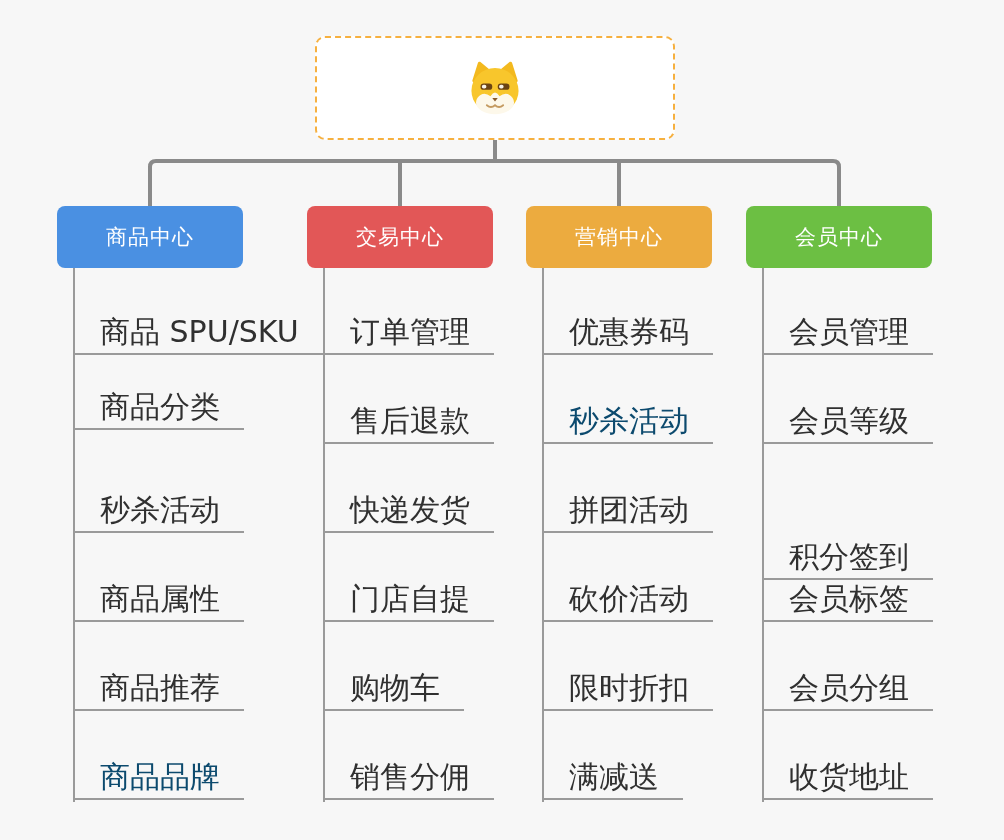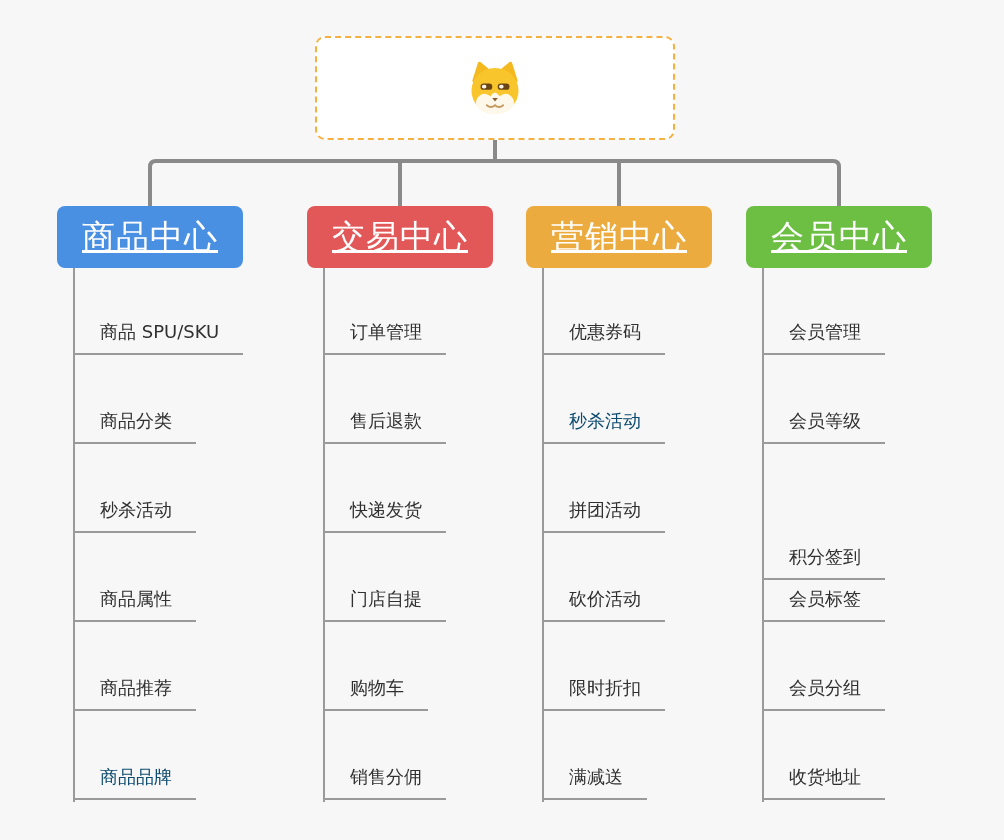--- a/index.html
+++ b/index.html
@@ -14,31 +14,31 @@
     background:#ffffff;border:2px dashed #f6b03f;border-radius:10px;
     display:flex;align-items:center;justify-content:center;gap:16px;
   }
   .root-title{font-size:40px;letter-spacing:2px;}
   .dog-icon{width:58px;height:56px;display:block;}
   
   .branch{position:absolute;top:206px;width:186px;}
   .branch-header{
     position:absolute;left:0;top:0;width:186px;height:62px;border-radius:8px;
     display:flex;align-items:center;justify-content:center;
-    color:#ffffff;font-size:33px;letter-spacing:1px;cursor:default;text-decoration:underline;
+    color:#ffffff;font-size:21px;letter-spacing:1px;cursor:default;
   }
   .trunk{position:absolute;left:16px;top:62px;width:2px;height:534px;}
   .leaves{position:absolute;left:0;top:0;}
   .leaf{
     position:absolute;left:16px;height:40px;box-sizing:border-box;
     border-bottom:2px solid #9a9a9a;
     padding:0 24px 6px 27px;white-space:nowrap;width:fit-content;
     display:flex;align-items:flex-end;
   }
-  .leaf-label{font-size:18px;line-height:30px;}
+  .leaf-label{font-size:30px;line-height:30px;}
 </style>
 </head>
 <body>
 
 <div class="canvas">
 
   <svg class="connectors" viewBox="0 0 1004 840" xmlns="http://www.w3.org/2000/svg">
     <path d="M495 140 V161" fill="none" stroke="#8a8a8a" stroke-width="4"></path>
     <path d="M150 206 V167 Q150 161 156 161 H833 Q839 161 839 167 V206" fill="none" stroke="#8a8a8a" stroke-width="4"></path>
     <path d="M400 161 V206" fill="none" stroke="#8a8a8a" stroke-width="4"></path>
@@ -66,21 +66,21 @@
   <div id="branches">
       <div class="branch" style="left: 57px;">
     <div class="branch-header" style="background: rgb(74, 144, 226);">
       <span>商品中心</span>
     </div>
     <div class="trunk" style="background: rgb(154, 154, 154);"></div>
     <div class="leaves">
           <div class="leaf" style="top: 109px; border-bottom-color: rgb(154, 154, 154);">
     <span class="leaf-label" style="color: rgb(48, 48, 48);">商品 SPU/SKU</span>
   </div>
-          <div class="leaf" style="top: 198px; border-bottom-color: rgb(154, 154, 154);">
+          <div class="leaf" style="top: 184px; border-bottom-color: rgb(154, 154, 154);">
     <span class="leaf-label" style="color: rgb(48, 48, 48);">商品分类</span>
   </div>
           <div class="leaf" style="top: 287px; border-bottom-color: rgb(154, 154, 154);">
     <span class="leaf-label" style="color: rgb(48, 48, 48);">秒杀活动</span>
   </div>
           <div class="leaf" style="top: 376px; border-bottom-color: rgb(154, 154, 154);">
     <span class="leaf-label" style="color: rgb(48, 48, 48);">商品属性</span>
   </div>
           <div class="leaf" style="top: 465px; border-bottom-color: rgb(154, 154, 154);">
     <span class="leaf-label" style="color: rgb(48, 48, 48);">商品推荐</span>

